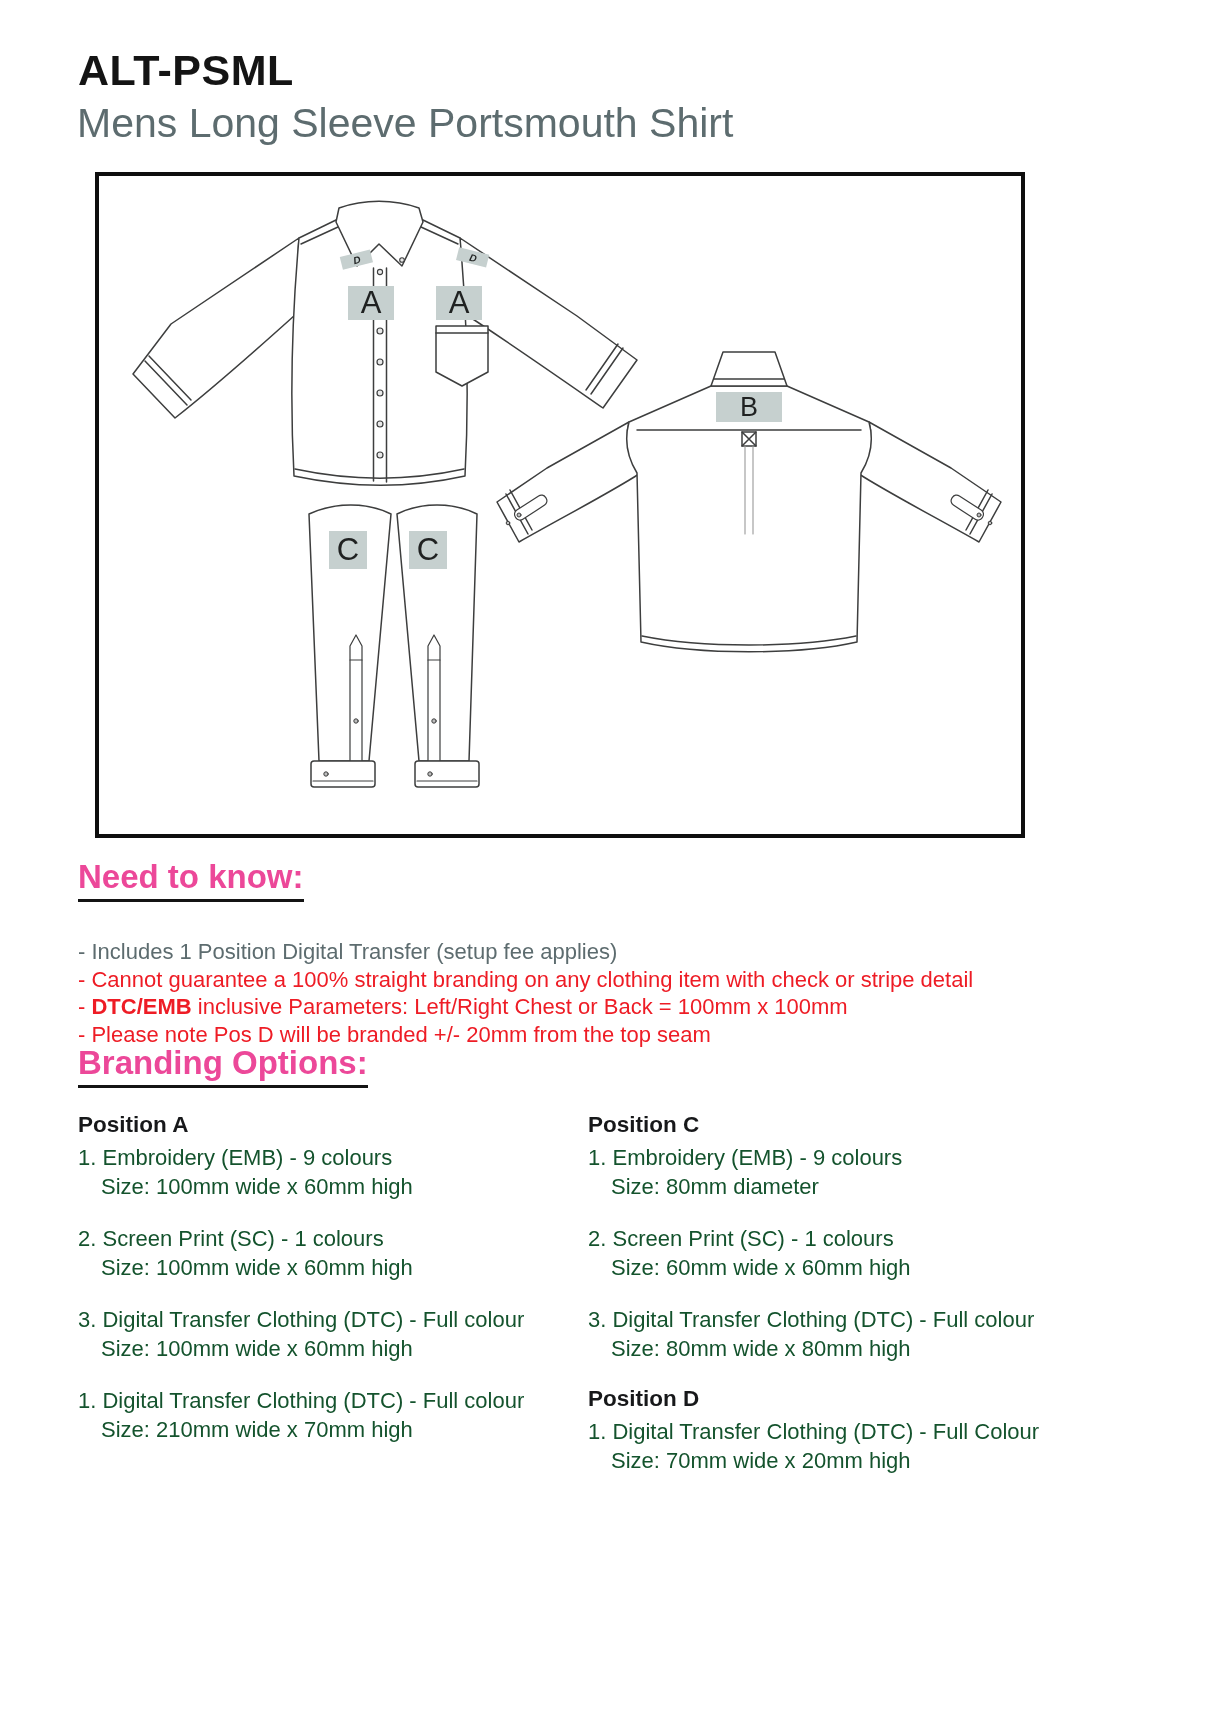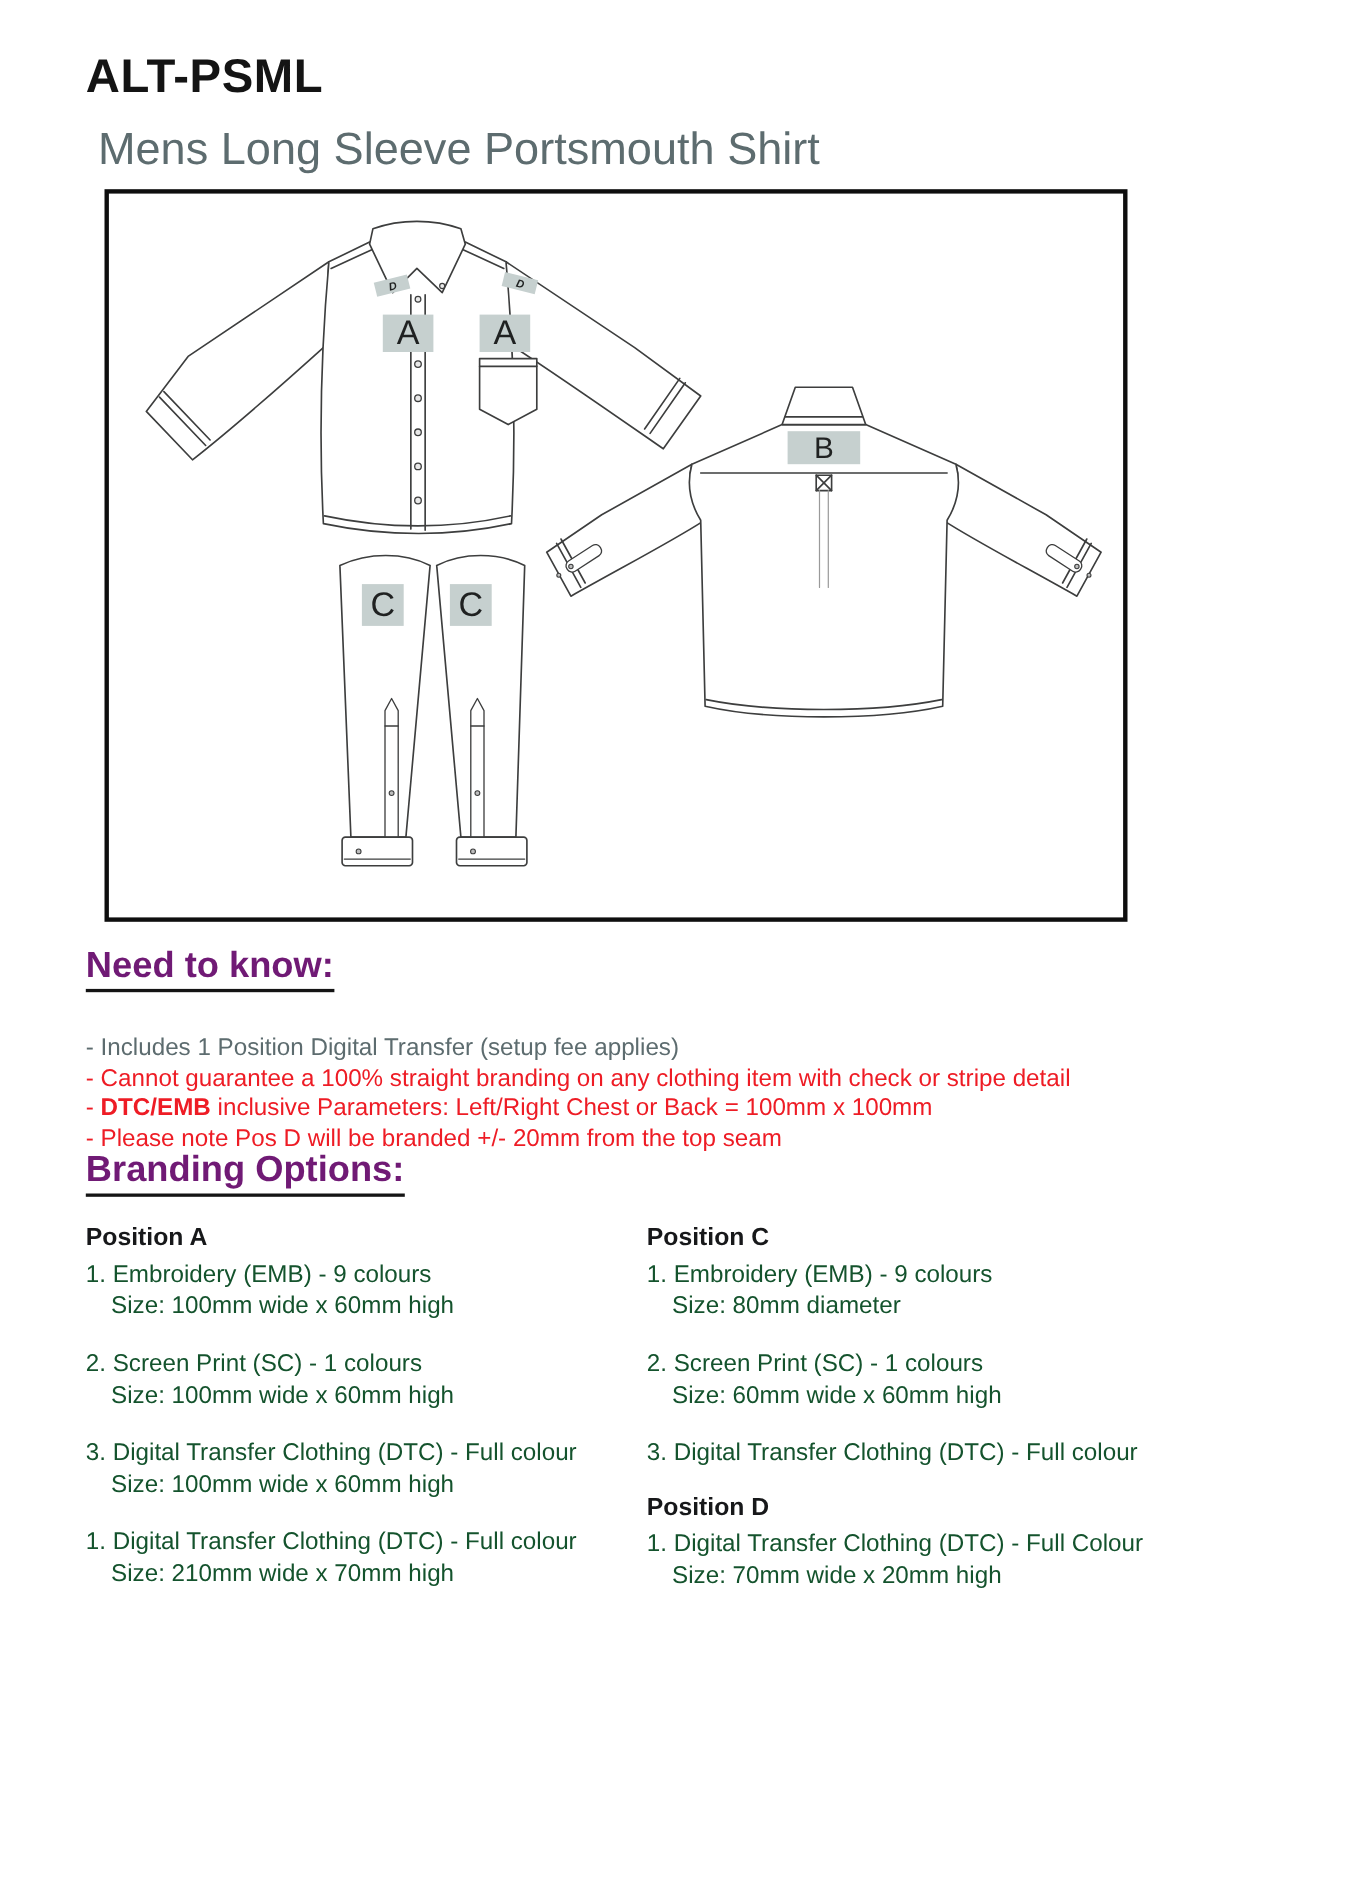--- a/index.html
+++ b/index.html
@@ -1,28 +1,28 @@
 <!DOCTYPE html>
 <html><head>
 <meta charset="utf-8">
 <style>
   html,body{margin:0;padding:0;background:#ffffff;}
   body{width:1227px;height:1720px;font-family:"Liberation Sans",sans-serif;}
   .page{position:relative;width:1227px;height:1720px;background:#fff;overflow:hidden;}
 
   .product-code{position:absolute;left:78px;top:46px;margin:0;font-size:43px;font-weight:700;color:#141414;letter-spacing:.5px;text-align:right;}
-  .product-name{position:absolute;left:77px;top:100px;margin:12px;font-size:41px;font-weight:400;color:#5d6c6f;}
+  .product-name{position:absolute;left:77px;top:100px;margin:0;font-size:41px;font-weight:400;color:#5d6c6f;}
 
   .drawing-box{position:absolute;left:95px;top:172px;width:922px;height:658px;border:4px solid #0e0e0e;background:#fff;}
   .drawing-box svg{display:block;}
 
   .section{position:absolute;left:78px;}
   #need-to-know{top:858px;}
   #branding{top:1044px;width:1090px;}
-  .section-title{display:inline-block;margin:0;font-size:33px;font-weight:700;color:#701a75;border-bottom:3px solid #141414;padding-bottom:3px;}
+  .section-title{display:inline-block;margin:0;font-size:33px;font-weight:700;color:#ec4899;border-bottom:3px solid #141414;padding-bottom:3px;}
 
   .notes{margin-top:36px;}
   .note{margin:0;font-size:22px;line-height:27.6px;}
   .note.gray{color:#5d6c6f;}
   .note.red{color:#ee1c25;}
   .note strong{font-weight:700;}
 
   .columns{display:flex;margin-top:24px;}
   .col{width:510px;}
   .pos-title{margin:0 0 5px 0;font-size:22.5px;font-weight:700;color:#17181a;}
@@ -198,20 +198,21 @@
           <div class="option">
             <p>1. Embroidery (EMB) - 9 colours</p>
             <p class="size">Size: 80mm diameter</p>
           </div>
           <div class="option">
             <p>2. Screen Print (SC) - 1 colours</p>
             <p class="size">Size: 60mm wide x 60mm high</p>
           </div>
           <div class="option">
             <p>3. Digital Transfer Clothing (DTC) - Full colour</p>
+            <p class="size">Size: 80mm wide x 80mm high</p>
           </div>
         </div>
         <div class="group">
           <h3 class="pos-title">Position D</h3>
           <div class="option">
             <p>1. Digital Transfer Clothing (DTC) - Full Colour</p>
             <p class="size">Size: 70mm wide x 20mm high</p>
           </div>
         </div>
       </div>

